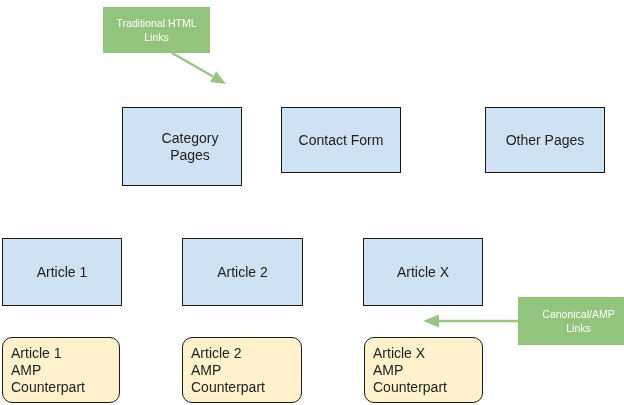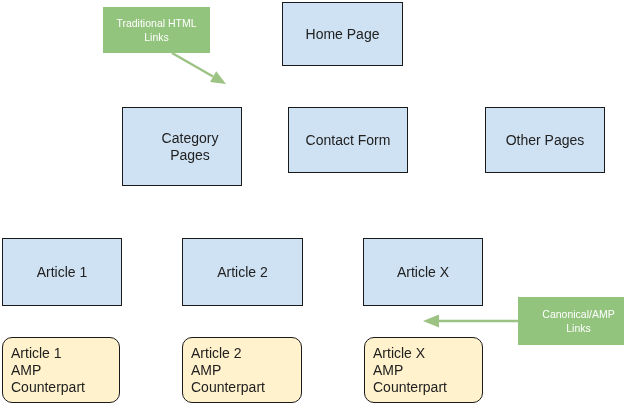--- a/index.html
+++ b/index.html
@@ -81,26 +81,25 @@
     <g>
       <line x1="172" y1="53" x2="213" y2="76.5"></line>
       <polygon points="226,84 210,81.9 216.2,71.2"></polygon>
     </g>
     <g>
       <line x1="518" y1="321" x2="437" y2="321"></line>
       <polygon points="423,321 439,314.6 439,327.4"></polygon>
     </g>
   </svg>
 
-  <div class="node page" style="left:282px;top:2px;width:121px;height:64px;">Home Page</div>
 
   <div class="node page" style="left:122px;top:107px;width:120px;height:79px;padding-left:16px;">Category
 Pages</div>
 
-  <div class="node page" style="left:288px;top:107px;width:120px;height:66px;">Contact Form</div>
+  <div class="node page" style="left:281px;top:107px;width:120px;height:66px;">Contact Form</div>
 
   <div class="node page" style="left:441px;top:107px;width:120px;height:66px;margin-left:44px;">Other Pages</div>
 
   <div class="node page" style="left:2px;top:238px;width:120px;height:68px;">Article 1</div>
 
   <div class="node page" style="left:182px;top:238px;width:121px;height:68px;">Article 2</div>
 
   <div class="node page" style="left:363px;top:238px;width:120px;height:68px;">Article X</div>
 
   <div class="node amp" style="left:2px;top:337px;width:118px;height:66px;">Article 1

